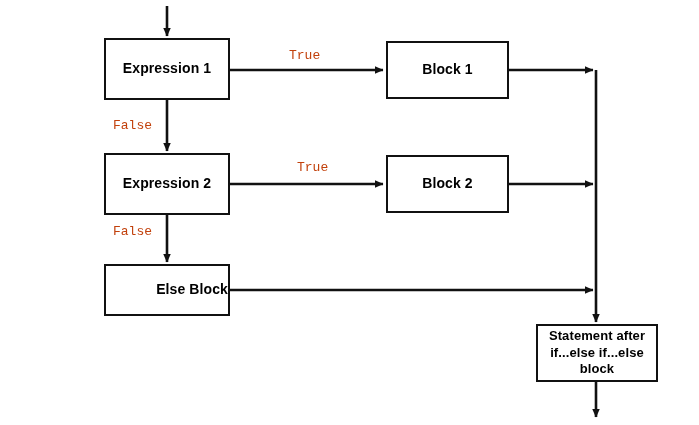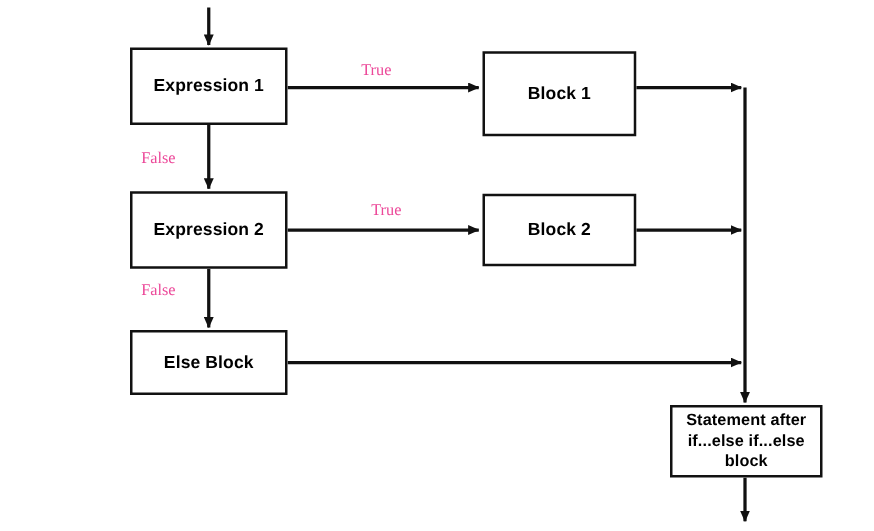--- a/index.html
+++ b/index.html
@@ -39,32 +39,32 @@
   .node-label {
     font-family: "Liberation Sans", sans-serif;
     font-size: 14px;
     color: #000000;
     line-height: 1.25;
     letter-spacing: 0.1px;
     white-space: pre-line;
   }
   .edge-label {
     position: absolute;
-    font-family: Liberation Serif, serif;
+    font-family: Liberation Mono, monospace;
     font-size: 13px;
-    color: #ec4899;
+    color: #c2410c;
     white-space: nowrap;
     text-align: right;
   }
   
   #node-expression1 { left: 104px; top: 38px;  width: 126px; height: 62px; }
-  #node-block1      { left: 386px; top: 41px;  width: 123px; height: 68px; }
+  #node-block1      { left: 386px; top: 41px;  width: 123px; height: 58px; }
   #node-expression2 { left: 104px; top: 153px; width: 126px; height: 62px; }
   #node-block2      { left: 386px; top: 155px; width: 123px; height: 58px; }
-  #node-elseblock   { left: 104px; top: 264px; width: 126px; height: 52px; }
+  #node-elseblock   { left: 104px; top: 264px; width: 126px; height: 52px; justify-content: flex-end; }
   #node-statement   { left: 536px; top: 324px; width: 122px; height: 58px; justify-content: center; }
   #node-statement .node-label { font-size: 13px; line-height: 1.3; }
 
   
   #label-true1  { left: 289px; top: 48px; }
   #label-false1 { left: 113px; top: 118px; }
   #label-true2  { left: 297px; top: 160px; }
   #label-false2 { left: 113px; top: 224px; }
 </style>
 </head>

